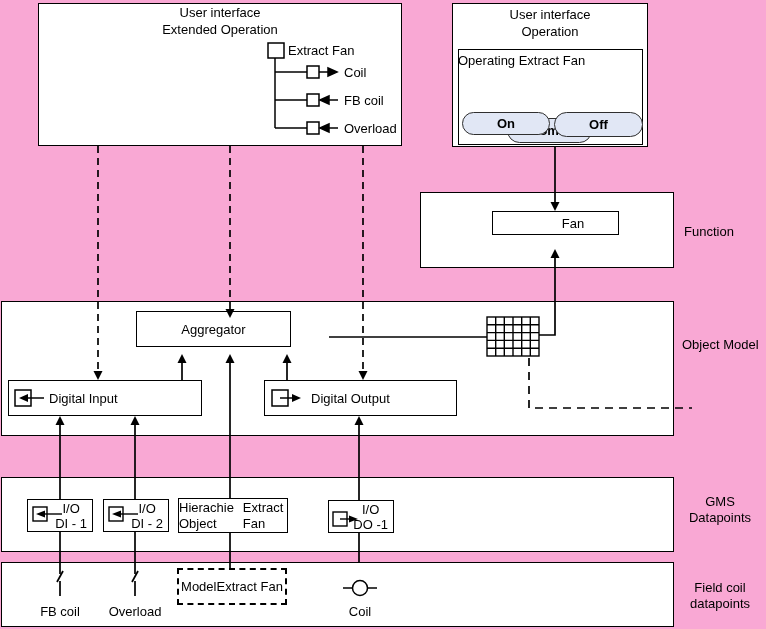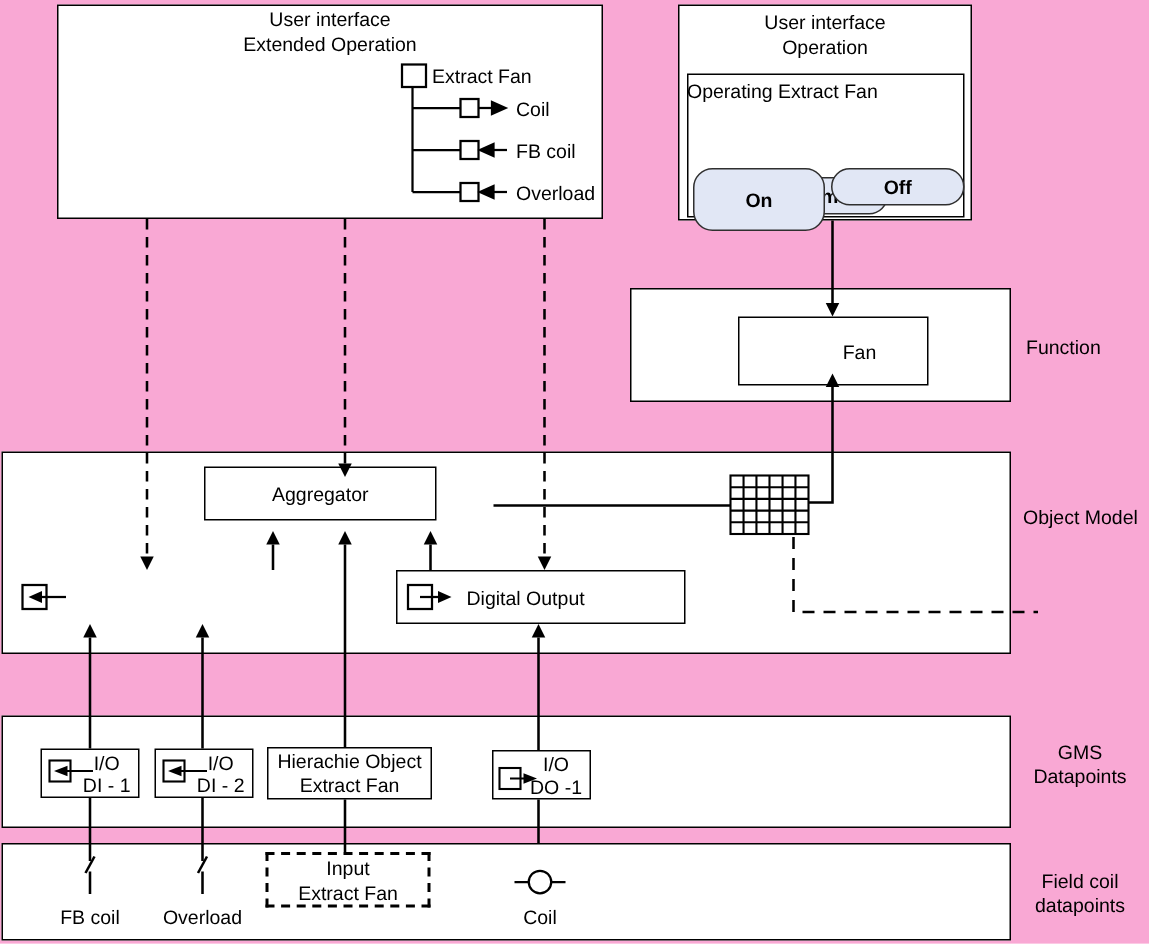--- a/index.html
+++ b/index.html
@@ -3,21 +3,21 @@
 <meta charset="utf-8">
 <style>
   html,body{margin:0;padding:0;background:#fff;}
   body{width:766px;height:629px;overflow:hidden;
        font-family:"Liberation Sans",sans-serif;font-size:13px;color:#000;}
   .canvas{position:relative;width:766px;height:629px;background:#f9a8d4;}
   .abs{position:absolute;box-sizing:border-box;}
   .box{border:1.5px solid #000;background:#fff;}
   .band{border:1.5px solid #000;background:#fff;}
   .ctr{display:flex;align-items:center;justify-content:center;}
-  .col{display:flex;flex-direction:column;align-items:center;justify-content:center;}
+  .col{display:flex;flex-direction:row;align-items:center;justify-content:center;}
   .title2{text-align:center;line-height:17px;}
   .pill{border:1.5px solid #2f2f2f;background:#e1e7f5;border-radius:13px;
         font-weight:bold;display:flex;align-items:center;justify-content:center;}
   .io-text{position:absolute;right:5px;top:1px;text-align:center;line-height:15px;}
   .lbl{line-height:16px;}
   .overlay{position:absolute;left:0;top:0;z-index:6;pointer-events:none;}
   .treelbl{line-height:14px;white-space:nowrap;}
 </style>
 </head>
 <body>
@@ -39,28 +39,31 @@
   <div class="abs treelbl" style="left:344px;top:122px;">Overload</div>
 
   <div class="abs box" style="left:452px;top:3px;width:196px;height:144px;"></div>
   <div class="abs title2" style="left:452px;top:6px;width:196px;">
     <div>User interface</div>
     <div>Operation</div>
   </div>
   <div class="abs box" style="left:458px;top:49px;width:185px;height:96px;"></div>
   <div class="abs" style="left:458px;top:53px;width:189px;text-align:left;">Operating Extract Fan</div>
   <div class="abs pill" style="left:507px;top:73px;width:85px;height:25px;margin-top:45px;">Automatic</div>
-  <div class="abs pill" style="left:462px;top:112px;width:88px;height:42px;">On</div>
+  <div class="abs pill" style="left:462px;top:112px;width:88px;height:23px;">On</div>
   <div class="abs pill" style="left:554px;top:112px;width:89px;height:25px;">Off</div>
 
   <div class="abs box" style="left:420px;top:192px;width:254px;height:76px;"></div>
-  <div class="abs box ctr" style="left:492px;top:211px;width:127px;height:46px;padding-left:35px;">Fan</div>
+  <div class="abs box ctr" style="left:492px;top:211px;width:127px;height:24px;padding-left:35px;">Fan</div>
   <div class="abs" style="left:684px;top:224px;">Function</div>
 
   <div class="abs box ctr" style="left:136px;top:311px;width:155px;height:36px;">Aggregator</div>
+  <div class="abs box" style="left:8px;top:380px;width:194px;height:36px;">
+    <div class="abs" style="left:40px;top:10px;">Digital Input</div>
+  </div>
   <div class="abs box" style="left:264px;top:380px;width:193px;height:36px;">
     <div class="abs" style="left:46px;top:10px;">Digital Output</div>
   </div>
   <div class="abs" style="left:682px;top:337px;white-space:nowrap;">Object Model</div>
 
   <div class="abs box" style="left:27px;top:499px;width:66px;height:33px;">
     <div class="io-text">
       <div>I/O</div>
       <div>DI - 1</div>
     </div>
@@ -80,21 +83,21 @@
       <div>I/O</div>
       <div>DO -1</div>
     </div>
   </div>
   <div class="abs lbl" style="left:676px;top:494px;width:88px;text-align:center;">
     <div>GMS</div>
     <div>Datapoints</div>
   </div>
 
   <div class="abs col" style="left:177px;top:568px;width:110px;height:37px;border:2px dashed #000;background:#fff;line-height:17px;">
-    <div>Input</div>
+    <div>Model</div>
     <div>Extract Fan</div>
   </div>
   <div class="abs" style="left:20px;top:604px;width:80px;text-align:center;">FB coil</div>
   <div class="abs" style="left:95px;top:604px;width:80px;text-align:center;">Overload</div>
   <div class="abs" style="left:320px;top:604px;width:80px;text-align:center;">Coil</div>
   <div class="abs lbl" style="left:674px;top:580px;width:92px;text-align:center;">
     <div>Field coil</div>
     <div>datapoints</div>
   </div>
 

